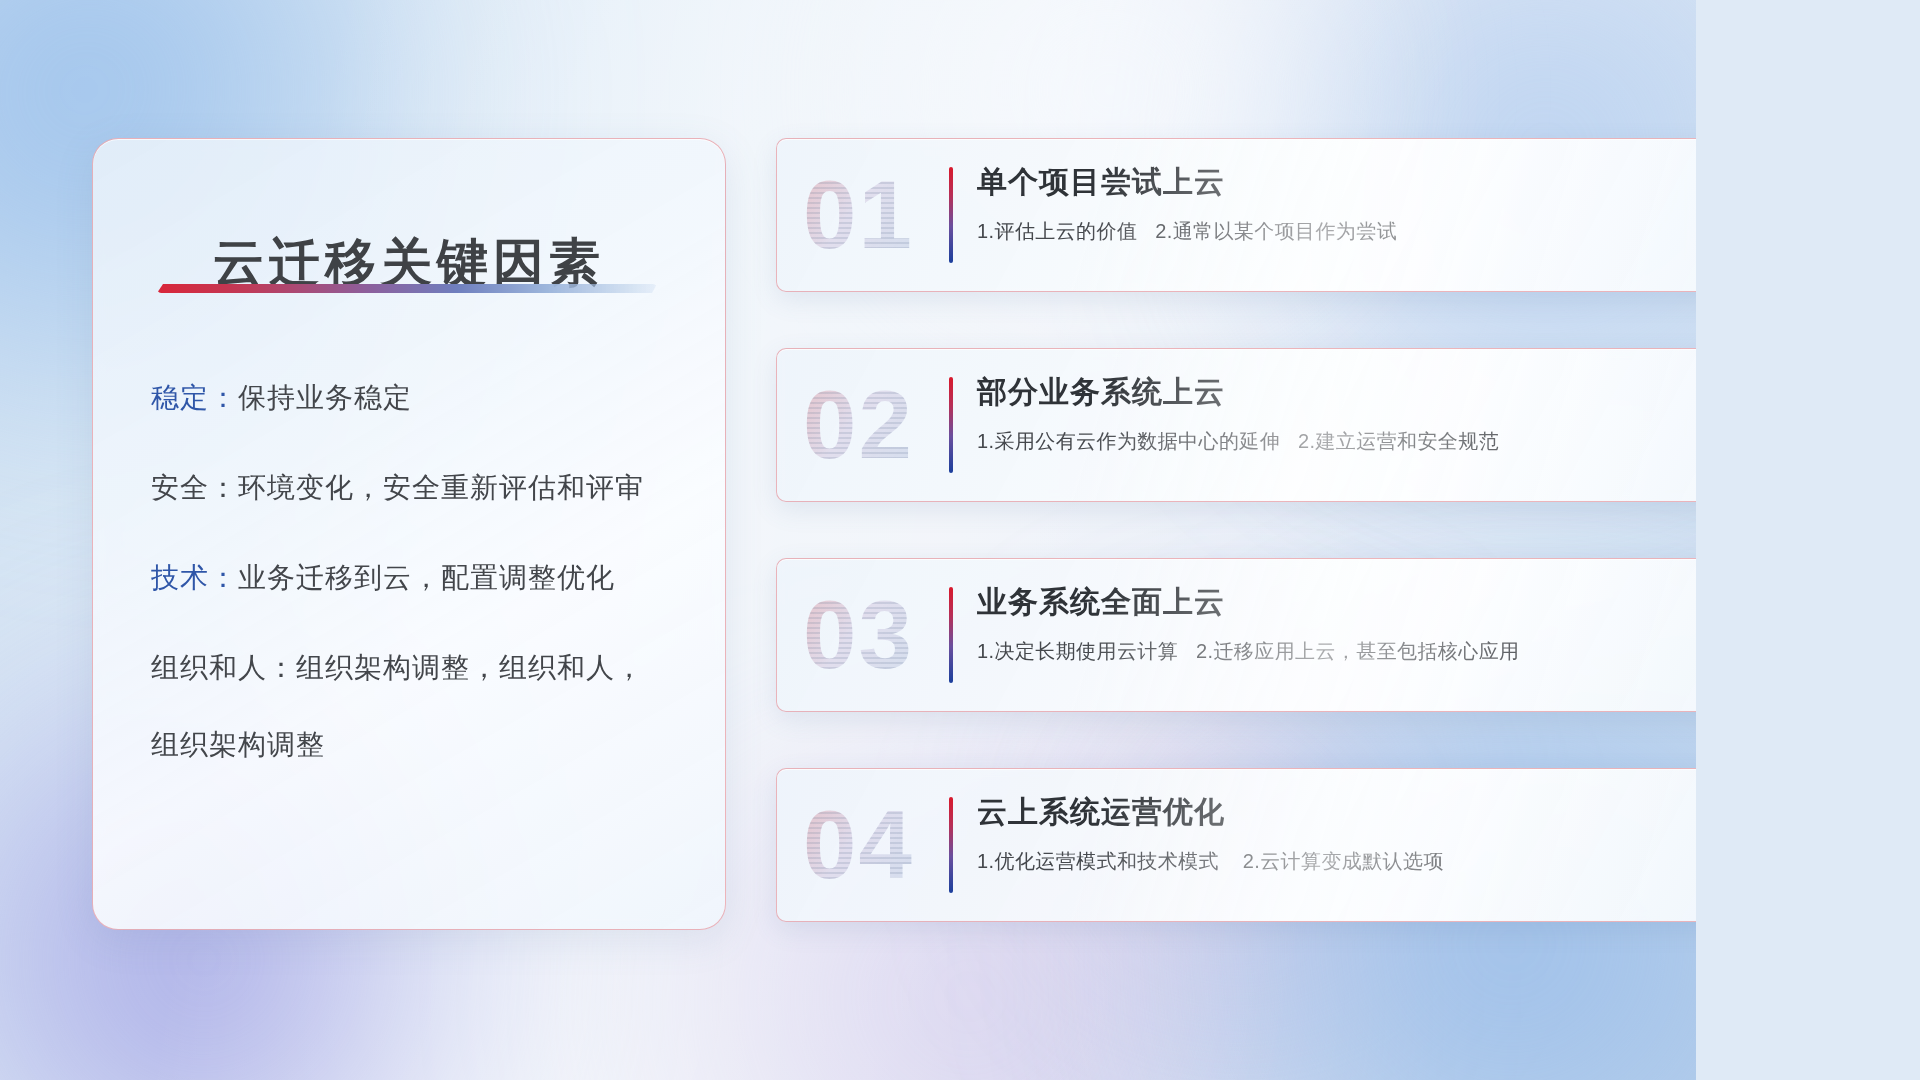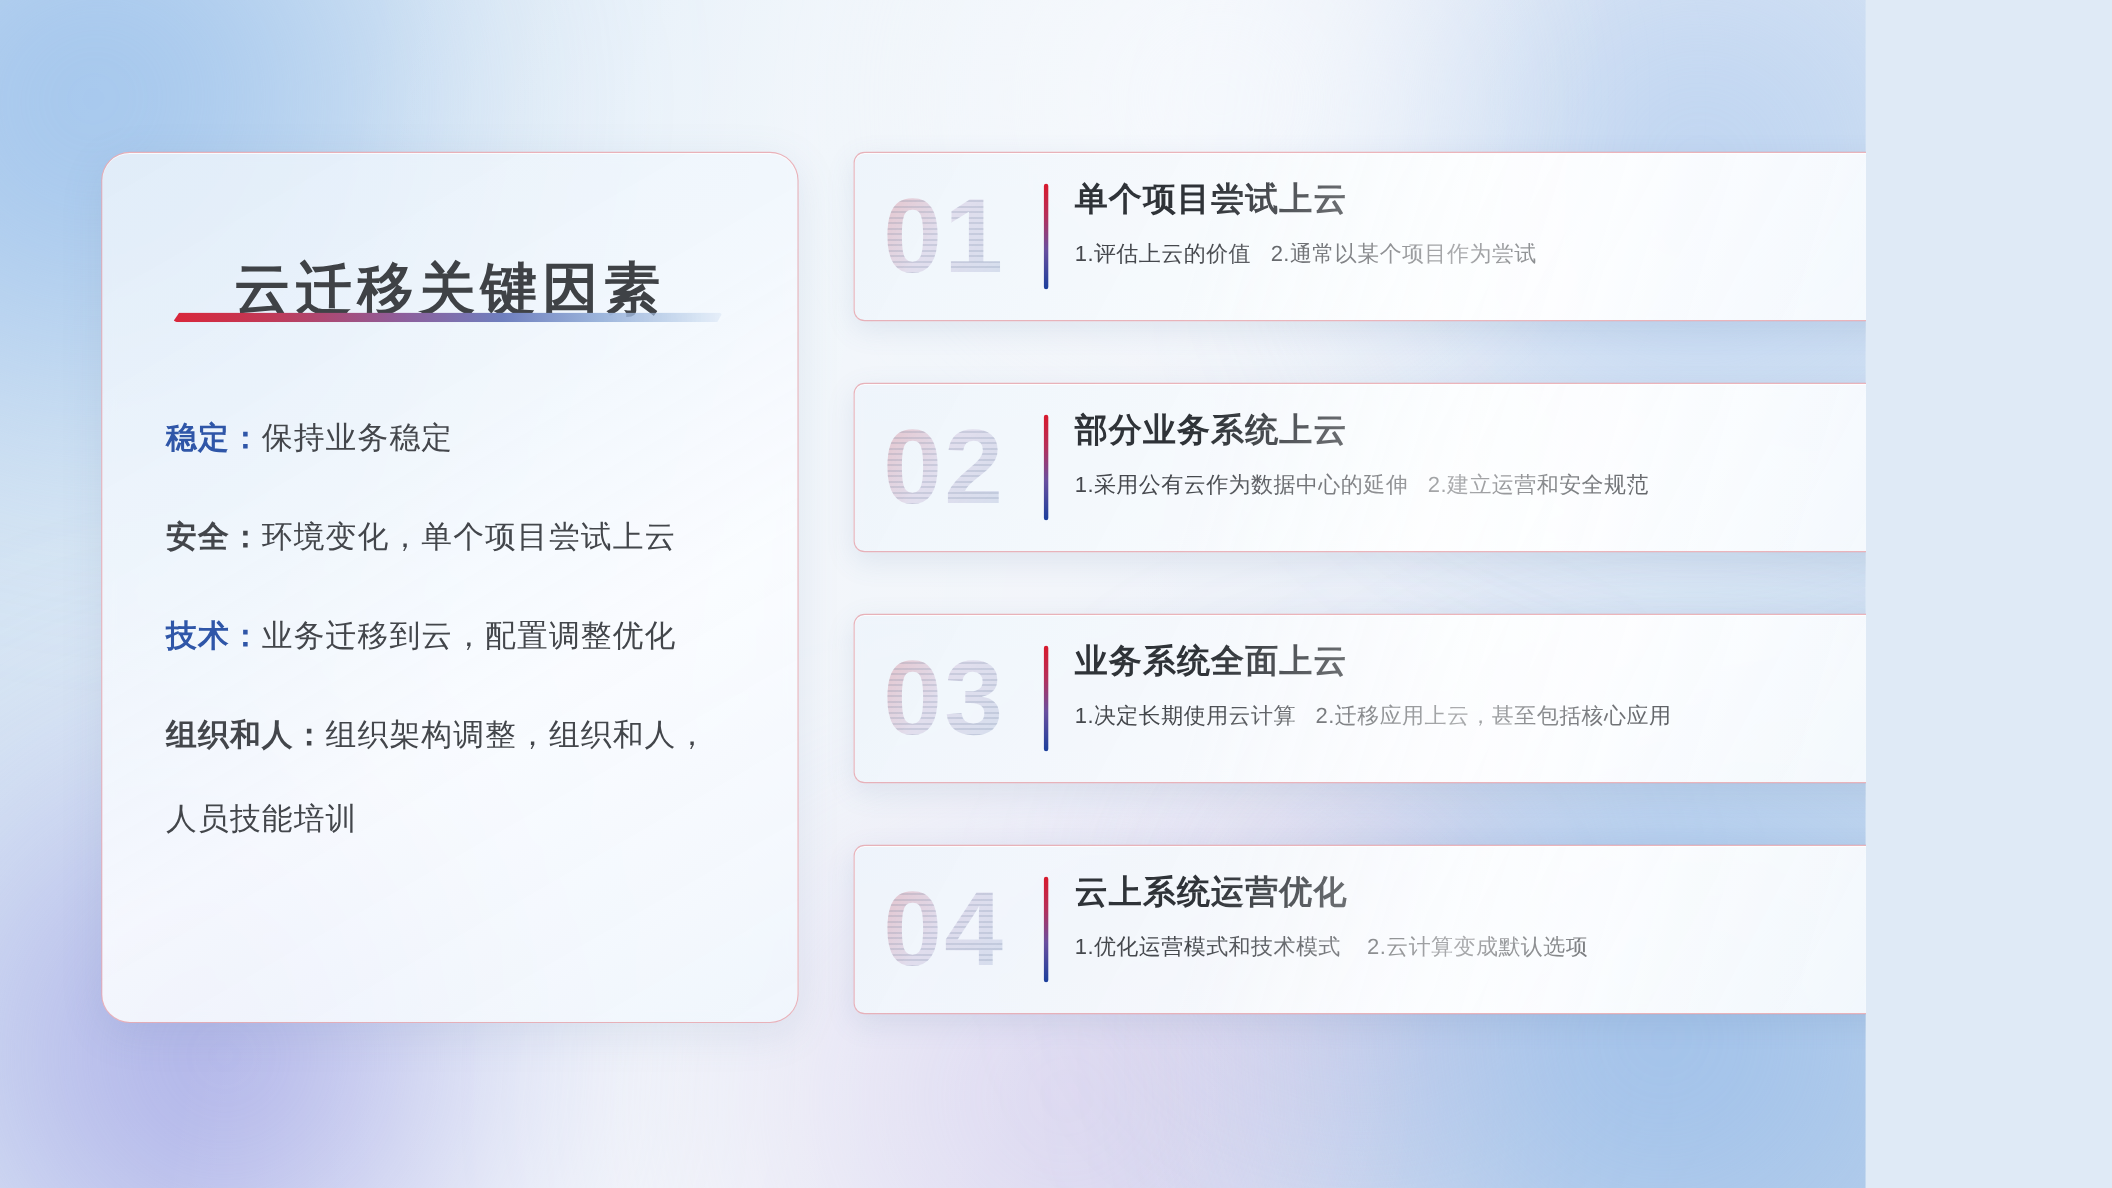--- a/index.html
+++ b/index.html
@@ -57,21 +57,21 @@
       #9db6dc 78%,rgba(190,213,238,.25) 100%);
     border-radius:5px;
     clip-path:polygon(1.2% 0, 100% 0, 99% 100%, 0% 100%);
   }
   .kv-list{position:absolute;left:58px;top:245px;right:30px;}
   .kv-row{
     font-size:28px;line-height:1.0;margin-bottom:62px;
     color:#43464b;white-space:nowrap;letter-spacing:1px;
   }
   .kv-row:last-child{margin-bottom:0;}
-  .kv-row .k{font-weight:700;}
+  .kv-row .k{font-weight:400;}
   .kv-row.accent .k{color:#2f56a8;}
   .kv-row.plain .k{color:#43464b;}
   .kv-row .v{color:#43464b;text-align:right;}
   .kv-cont{font-size:28px;color:#43464b;letter-spacing:1px;margin-top:-18px;}
 
   
   .cards{position:absolute;left:776px;top:138px;width:1060px;}
   .step-card{
     position:relative;height:152px;margin-bottom:56px;border-radius:10px;
     background:linear-gradient(118deg, rgba(238,244,251,.93) 0%, rgba(247,250,253,.92) 35%,
@@ -134,32 +134,32 @@
     <div class="title-rule"></div>
 
     <div class="kv-list">
 
       <div class="kv-row accent">
         <span class="k">稳定：</span><span class="v">保持业务稳定</span>
       </div>
 
 
       <div class="kv-row plain">
-        <span class="k">安全：</span><span class="v">环境变化，单个项目尝试上云</span>
+        <span class="k">安全：</span><span class="v">环境变化，安全重新评估和评审</span>
       </div>
 
       <div class="kv-row accent">
         <span class="k">技术：</span><span class="v">业务迁移到云，配置调整优化</span>
       </div>
 
       <div class="kv-row plain">
         <span class="k">组织和人：</span><span class="v">组织架构调整，组织和人，</span>
       </div>
 
-      <div class="kv-cont">人员技能培训</div>
+      <div class="kv-cont">组织架构调整</div>
     </div>
   </section>
 
   <section class="cards">
 
     <article class="step-card">
       <span class="ghost-num">01</span>
       <span class="divider-bar"></span>
       <div class="card-text">
         <div class="card-title">单个项目尝试上云</div>

